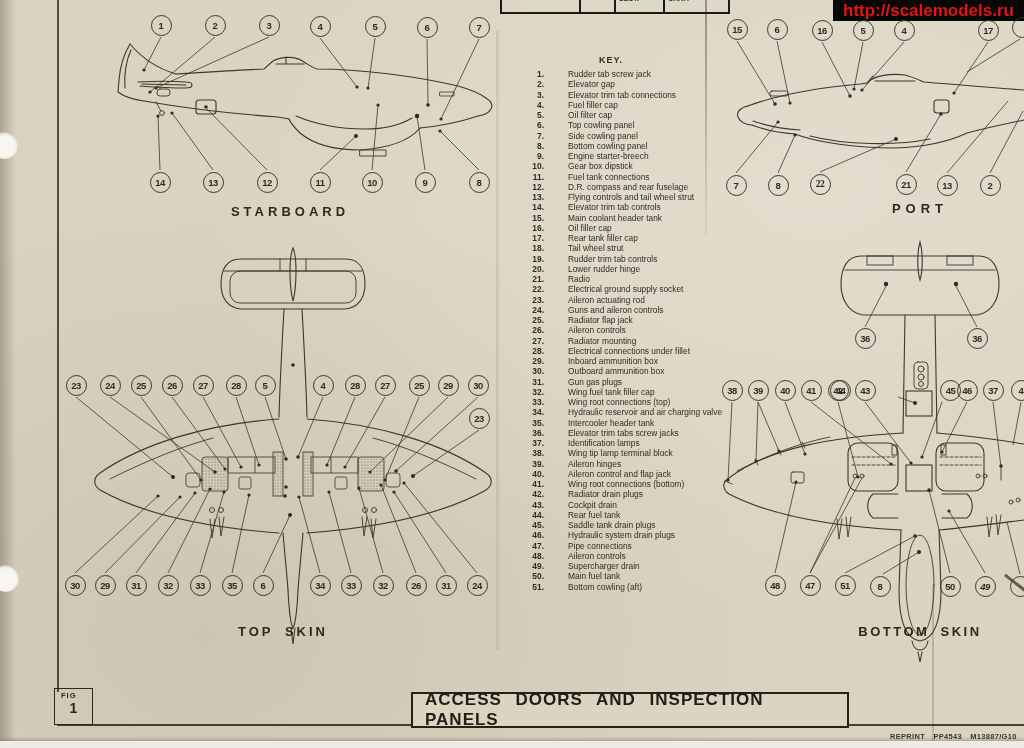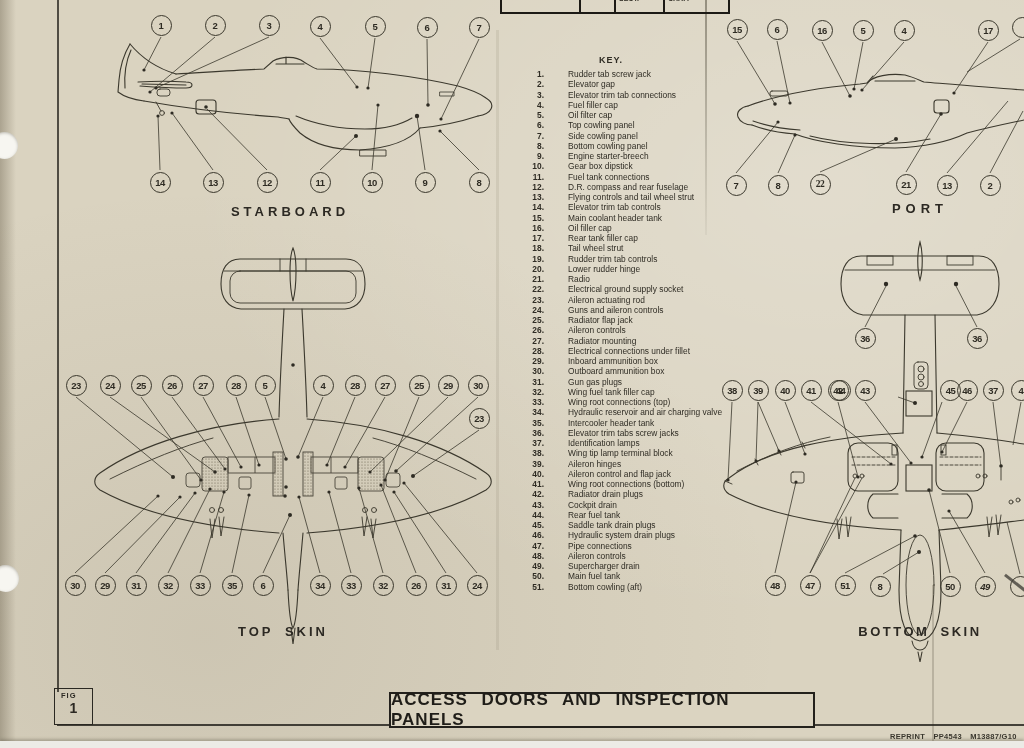--- a/index.html
+++ b/index.html
@@ -54,22 +54,22 @@
 
   .callout{position:absolute;width:21px;height:21px;border:1.2px solid #3a372c;border-radius:50%;
       display:flex;align-items:center;justify-content:center;font-size:9.5px;font-weight:bold;
       color:#2e2b23;letter-spacing:-0.5px;box-sizing:border-box;}
 
   .fig-box{position:absolute;left:54px;top:688px;width:37px;height:35px;border:1.6px solid #2a2822;
       color:#2c2923;}
   .fig-label{font-size:7.5px;font-weight:bold;letter-spacing:1px;padding:2px 0 0 6px;}
   .fig-number{font-size:14px;font-weight:bold;text-align:center;margin-top:0px;}
 
-  .title-box{position:absolute;left:389px;top:692px;width:422px;height:32px;border:2.2px solid #23211c;
-      background:#dbd4c1;display:flex;align-items:center;justify-content:center;}
+  .title-box{position:absolute;left:411px;top:692px;width:422px;height:32px;border:2.2px solid #23211c;
+      background:#dbd4c1;display:flex;align-items:center;justify-content:center;padding-left:12px;}
   .title-box span{font-size:17px;font-weight:bold;letter-spacing:1px;word-spacing:8px;color:#1f1d18;}
 
   .footer-text{position:absolute;left:890px;top:732px;font-size:7.5px;font-weight:bold;
       color:#3a372e;word-spacing:6px;letter-spacing:0.3px;}
 </style>
 </head>
 <body>
 
 <div class="page">
   <div class="edge-shade"></div>
@@ -89,20 +89,23 @@
         <span></span>
       </div>
     <div class="ht-cell" style="width:47px">
         <span>SECT.</span>
       </div>
     <div class="ht-cell" style="width:63px">
         <span>CHAP.</span>
       </div>
   </div>
 
+  <div class="banner">
+    <span>http://scalemodels.ru</span>
+  </div>
 
   <svg class="view" style="left:60px;top:12px" width="450" height="212" viewBox="0 0 450 212">
     <g stroke="#3b382d" stroke-width="1.1" fill="none" stroke-linecap="round">
       <path d="M70,32 C80,44 96,56 116,62"></path>
       <path d="M70,32 C64,42 60,55 59,68 L58,80 C66,86 76,88 84,89"></path>
       <path d="M71,38 C66,49 64,62 65,76"></path>
       <path d="M78,70 C95,69 112,69 126,70 C134,70 134,76 126,76 C110,76 94,75 80,74"></path>
       <path d="M82,72 L126,73"></path>
       <path d="M116,62 C150,60 180,58 204,57 L213,49 C222,44 236,44 244,50 C249,53 253,56 257,57 C300,57 355,64 398,74 C412,78 421,82 426,86 C431,89 433,93 431,97 C429,101 424,103 418,104"></path>
       <path d="M418,104 C400,110 380,114 360,116"></path>

